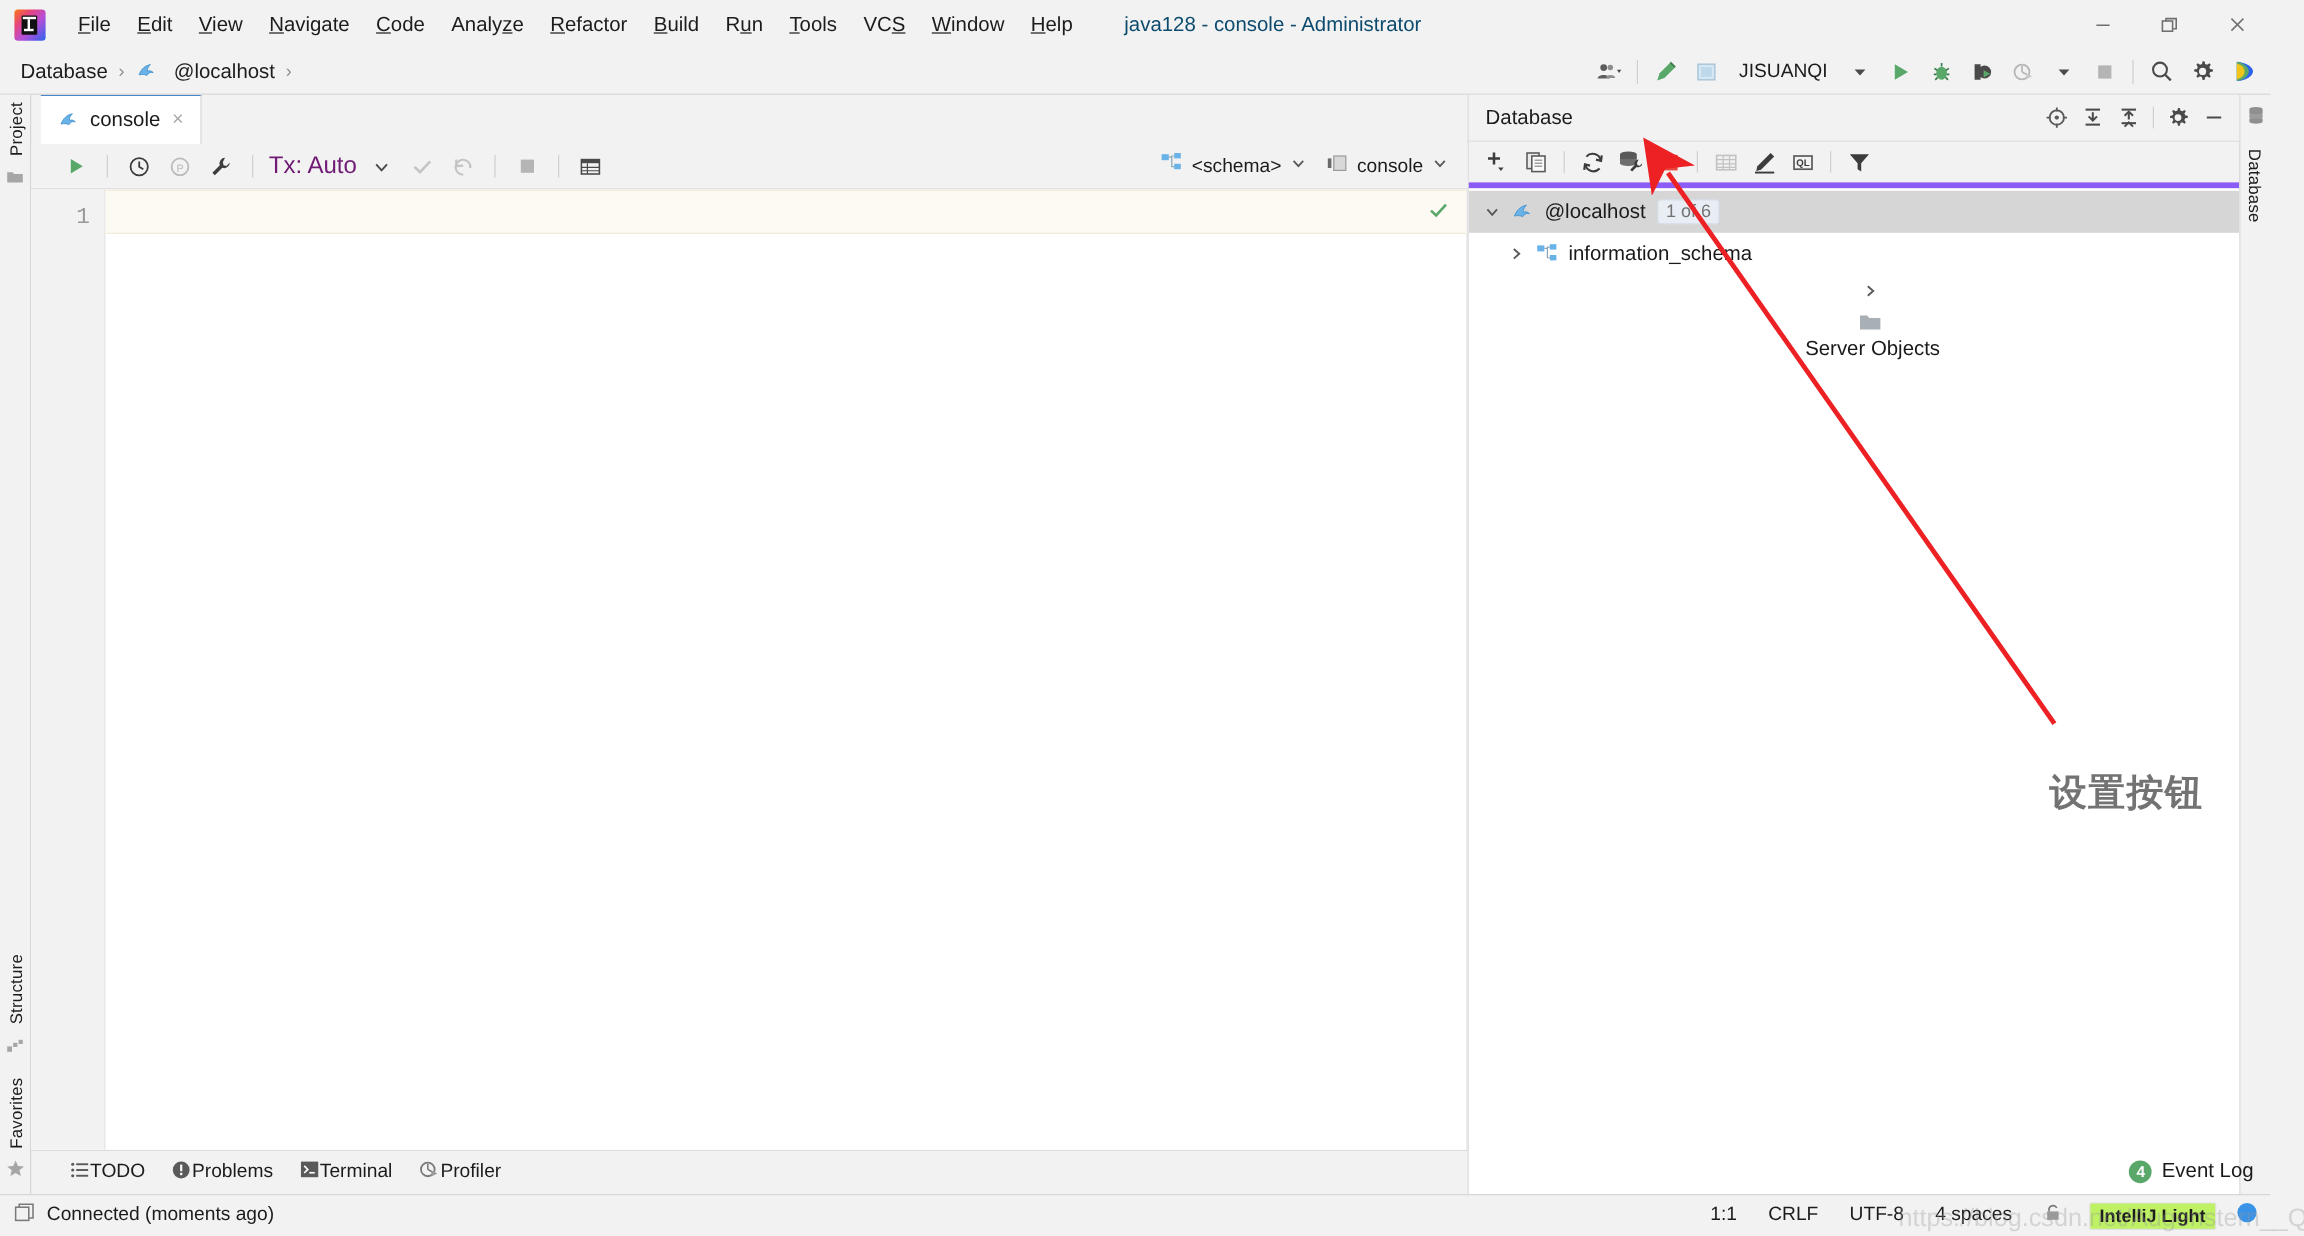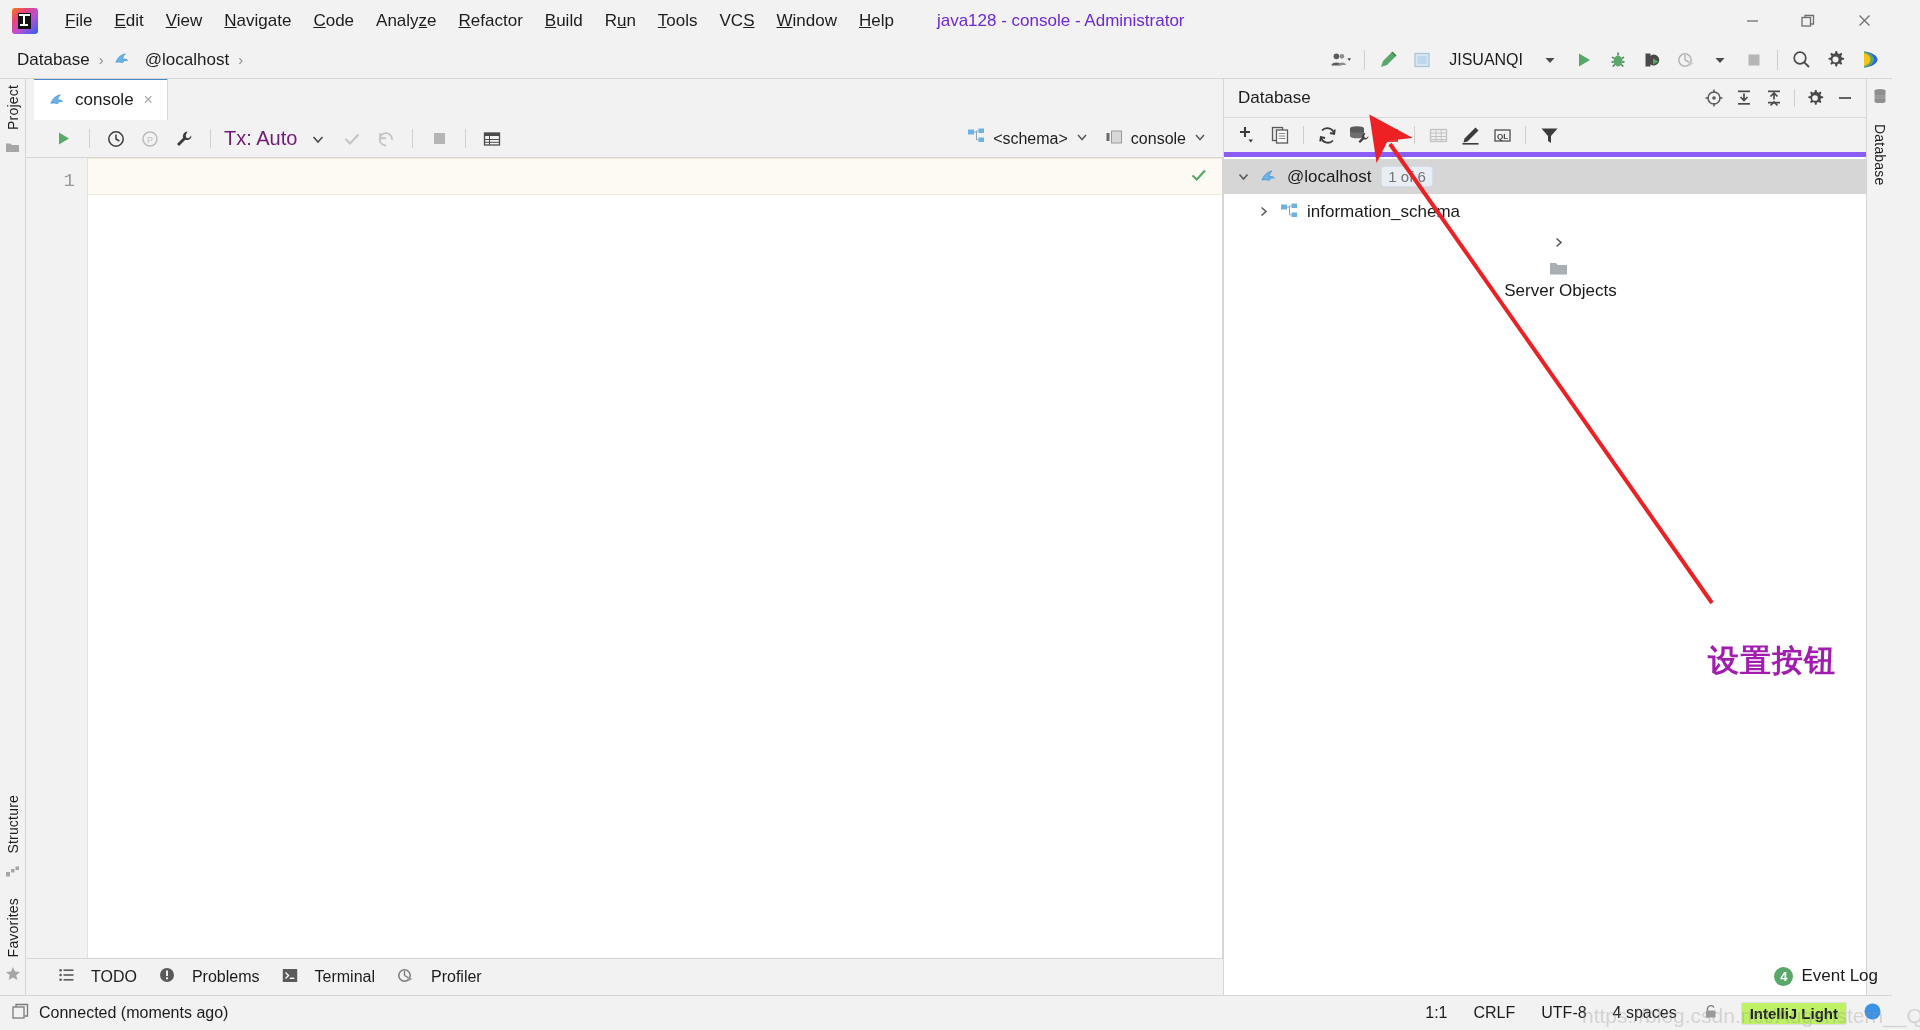--- a/index.html
+++ b/index.html
@@ -18,21 +18,21 @@
     background:linear-gradient(135deg,#f97a12 0%,#e8447a 28%,#b74fd6 58%,#2b63f0 100%);}
   .logo .l2{position:absolute;left:6px;top:5px;width:13px;height:16px;background:#111;border-radius:1px;}
   .logo .l3{position:absolute;left:7px;top:6px;width:11px;height:2px;background:#fff;}
   .logo .l4{position:absolute;left:11px;top:8px;width:2px;height:9px;background:#fff;}
   .logo .l5{position:absolute;left:8px;top:16px;width:8px;height:2px;background:#fff;}
 
   .menu{display:flex;align-items:center;gap:0;margin-left:6px;}
   .menu-item{padding:4px 11px;font-size:17px;color:#1c1c1c;cursor:default;border-radius:2px;white-space:nowrap;}
   .menu-item u{text-decoration:underline;}
 
-  .win-title{margin-left:32px;color:#6d28d9;font-size:17px;white-space:nowrap;}
+  .win-title{margin-left:32px;color:#0c4a6e;font-size:17px;white-space:nowrap;}
 
   .wbtns{position:absolute;right:0;top:0;height:41px;display:flex;align-items:center;}
   .wbtn{width:56px;height:41px;display:flex;align-items:center;justify-content:center;color:#707070;}
 
   
   .navbar{height:37px;display:flex;align-items:center;background:#f2f2f2;
      border-bottom:1px solid #d6d6d6;flex:0 0 auto;position:relative;}
   .crumbs{display:flex;align-items:center;margin-left:14px;gap:6px;font-size:17px;color:#1c1c1c;}
   .crumb{padding:2px 3px;cursor:default;white-space:nowrap;}
   .sep{color:#8b8b8b;font-size:15px;}
@@ -76,21 +76,21 @@
   .gutter{width:62px;flex:0 0 62px;background:#f2f2f2;border-right:1px solid #e2e2e2;
      padding-top:9px;text-align:right;box-sizing:border-box;padding-right:12px;}
   .lineno{font-family:"Liberation Mono","DejaVu Sans Mono",monospace;font-size:19px;color:#999;line-height:28px;}
   .code{flex:1 1 auto;position:relative;background:#fff;}
   .curline{position:absolute;left:0;right:0;top:0;height:35px;background:#fcfaf2;
      border-top:1px solid #f0ecdb;border-bottom:1px solid #f0ecdb;}
   .inspect{position:absolute;right:14px;top:8px;}
 
   .bottombar{height:36px;display:flex;align-items:center;background:#f2f2f2;flex:0 0 auto;
      border-top:1px solid #d6d6d6;gap:4px;padding-left:24px;}
-  .bwin{display:flex;align-items:center;gap:17px;padding:4px 9px;font-size:16px;color:#1c1c1c;border-radius:3px;cursor:default;white-space:nowrap;}
+  .bwin{display:flex;align-items:center;gap:1px;padding:4px 9px;font-size:16px;color:#1c1c1c;border-radius:3px;cursor:default;white-space:nowrap;}
 
   
   .dbpanel{width:642px;flex:0 0 642px;display:flex;flex-direction:column;background:#f2f2f2;
      border-left:1px solid #d6d6d6;min-width:0;}
   .dbhead{height:38px;display:flex;align-items:center;background:#f2f2f2;flex:0 0 auto;position:relative;}
   .dbtitle{font-size:17px;color:#1c1c1c;margin-left:14px;}
   .dbhead-right{position:absolute;right:6px;top:0;height:38px;display:flex;align-items:center;}
   .hbtn{width:30px;height:28px;display:flex;align-items:center;justify-content:center;border-radius:3px;}
   .hdiv{width:1px;height:18px;background:#cfcfcf;margin:0 5px;}
 
@@ -115,21 +115,21 @@
   
   .status{height:34px;display:flex;align-items:center;background:#f2f2f2;flex:0 0 auto;
      border-top:1px solid #d6d6d6;position:relative;font-size:16px;color:#1c1c1c;}
   .stleft{display:flex;align-items:center;gap:10px;margin-left:12px;}
   .stright{position:absolute;right:10px;top:0;height:34px;display:flex;align-items:center;gap:16px;}
   .stitem{padding:2px 5px;border-radius:3px;cursor:default;white-space:nowrap;}
   .theme-hl{background:#bef264;border:1px solid #e0e0e0;padding:2px 8px;border-radius:2px;font-weight:bold;font-size:15px;}
 
   
   .anno{position:absolute;left:0;top:0;width:1920px;height:1030px;pointer-events:none;z-index:50;}
-  .annotext{position:absolute;color:#a21caf;font-size:31px;font-weight:bold;
+  .annotext{position:absolute;color:#737373;font-size:31px;font-weight:bold;
      font-family:"DejaVu Sans","Liberation Sans",sans-serif;letter-spacing:1px;white-space:nowrap;}
   .watermark{position:absolute;color:rgba(150,150,150,.33);font-size:21px;white-space:nowrap;}
 
   .evbadge{width:19px;height:19px;border-radius:50%;background:#59a869;color:#fff;font-size:13px;
      display:flex;align-items:center;justify-content:center;font-weight:bold;}
 </style>
 </head>
 <body>
 
 <div class="app">

